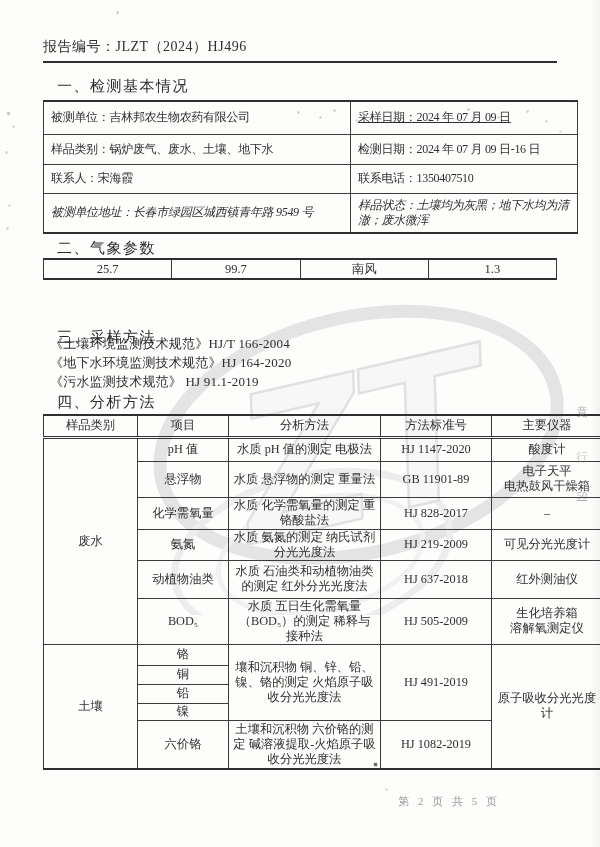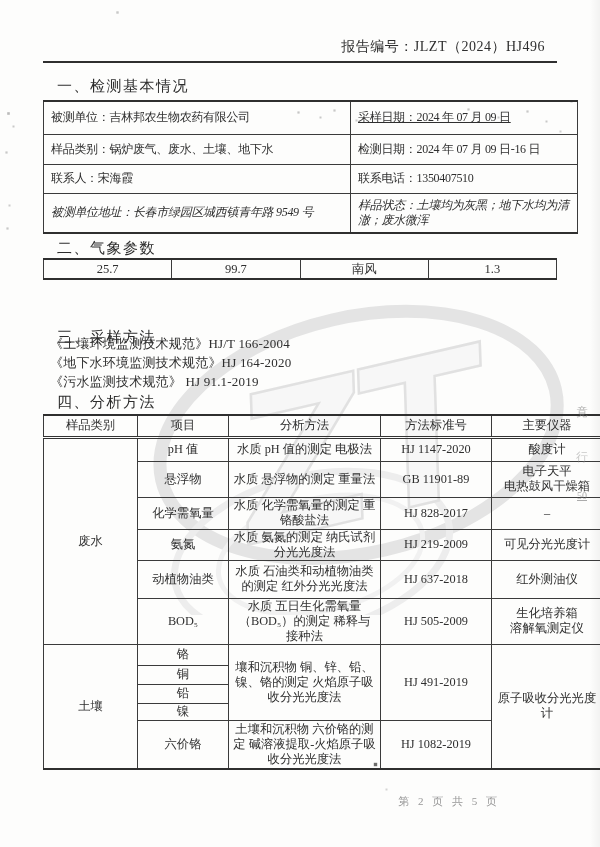--- a/index.html
+++ b/index.html
@@ -6,21 +6,21 @@
   .page{
     position:relative;width:600px;height:847px;background:#fdfdfc;
     font-family:"Liberation Serif","DejaVu Serif",serif;color:#333;overflow:hidden;
   }
   .page::after{
     content:"";position:absolute;right:0;top:0;bottom:0;width:10px;
     background:linear-gradient(to right,rgba(0,0,0,0),rgba(0,0,0,0.045));pointer-events:none;
   }
   .watermark{position:absolute;left:140px;top:285px;z-index:0;pointer-events:none;}
   .content{position:relative;z-index:1;}
-  .report-no{position:absolute;top:38px;left:43px;width:502px;text-align:right;
+  .report-no{position:absolute;top:38px;left:43px;width:502px;text-align:left;
     font-size:14px;color:#2e2e2e;letter-spacing:0.5px;}
   .header-rule{position:absolute;top:61px;left:43px;width:514px;height:2px;background:#2f2f2f;}
   .sec-title{position:absolute;left:57px;font-size:15px;color:#2c2c2c;letter-spacing:1.5px;}
   .t1{top:77px;} .t2{top:239px;} .t3{top:328px;} .t4{top:393px;}
   table{border-collapse:collapse;table-layout:fixed;background:transparent;}
   .info-table{position:absolute;top:100px;left:43px;width:514px;font-size:12px;}
   .info-table td{border:1px solid #3b3b3b;padding:2px 2px 2px 7px;vertical-align:middle;
     letter-spacing:-0.3px;line-height:15px;color:#2f2f2f;}
   .info-table{border:2px solid #2f2f2f;border-left-width:1px;border-right-width:1px;}
   .nowrap{white-space:nowrap;overflow:hidden;}

